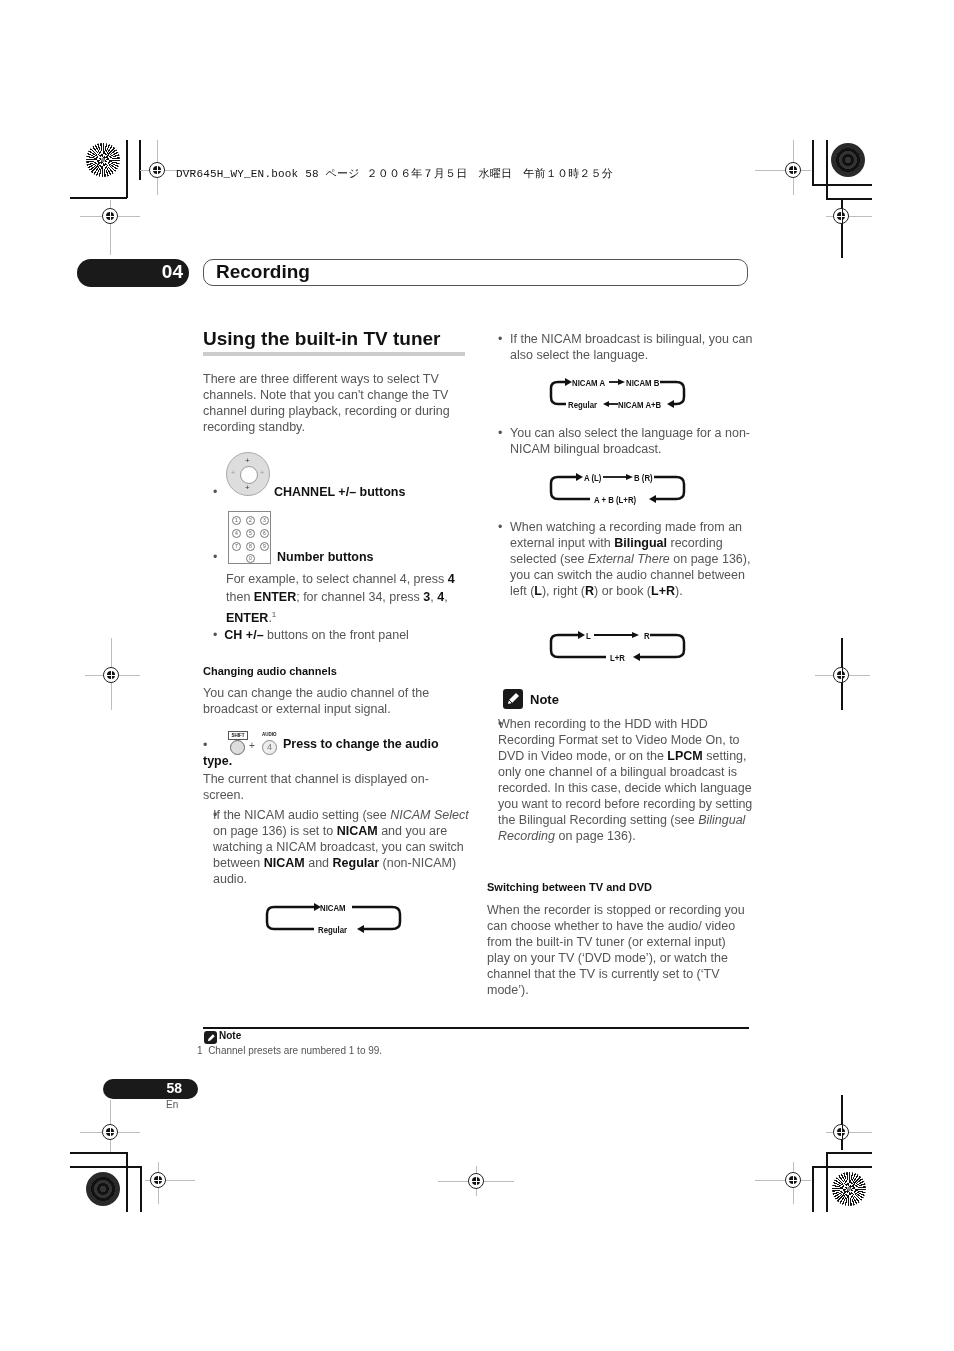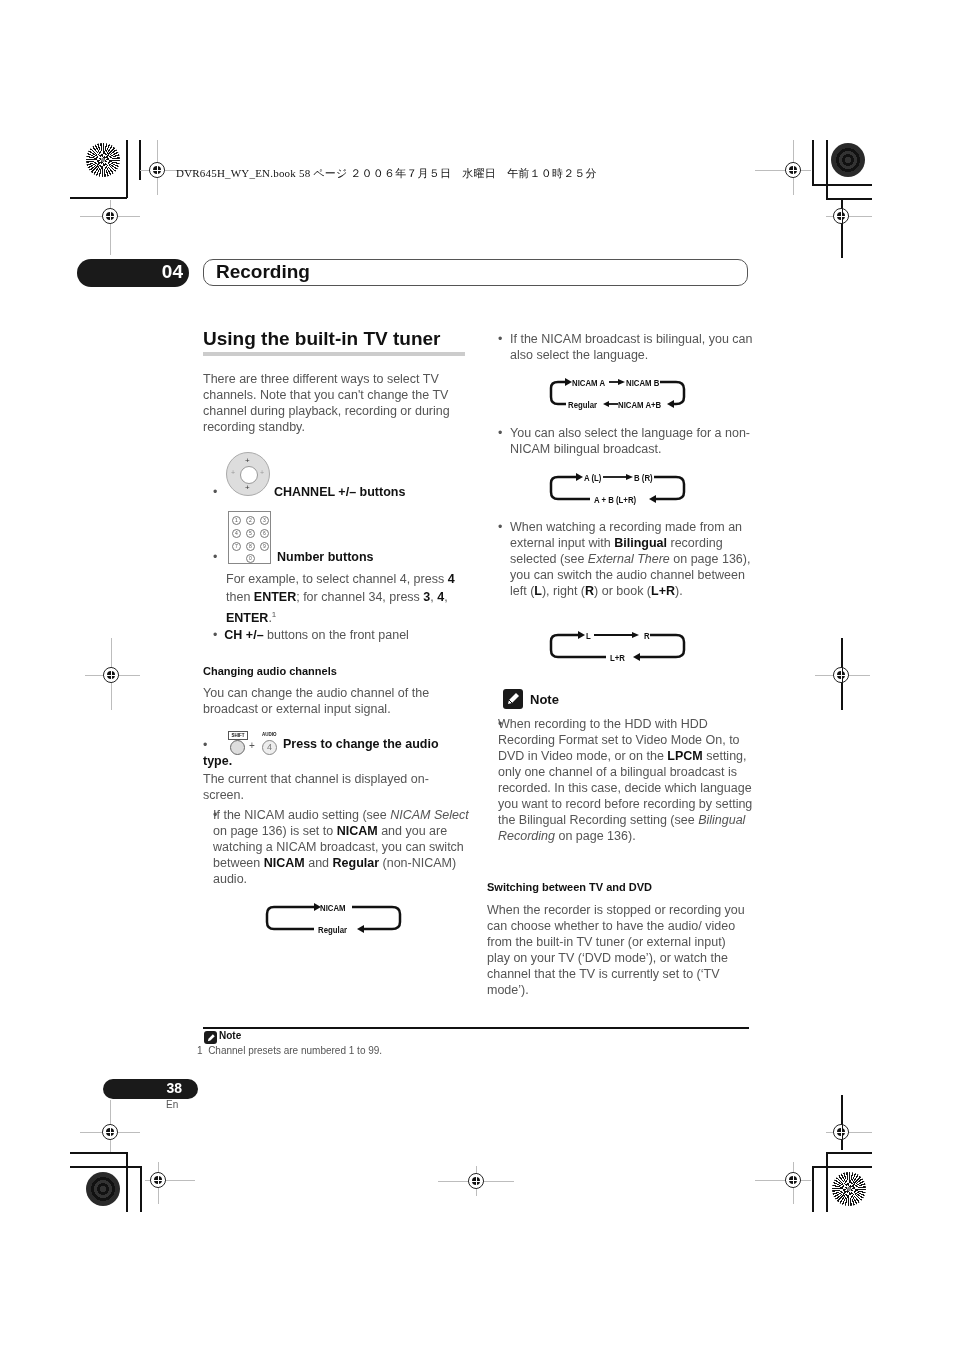--- a/index.html
+++ b/index.html
@@ -12,21 +12,21 @@
   .line-vk { position:absolute; width:1.5px; background:#111; }
   .regmark { position:absolute; width:16px; height:16px; border:1px solid #222; border-radius:50%; box-sizing:border-box; }
   .regmark::before { content:""; position:absolute; left:3px; top:3px; width:8px; height:8px; border-radius:50%; background:#111; }
   .regmark::after { content:""; position:absolute; left:0; top:6.5px; width:14px; height:1px; background:#fff; }
   .regmark .vcut { position:absolute; left:6.5px; top:0; width:1px; height:14px; background:#fff; }
   .starburst { position:absolute; width:34px; height:34px; border-radius:50%;
     background: repeating-conic-gradient(#111 0deg 5deg, #fff 5deg 10deg); }
   .starburst::after { content:""; position:absolute; left:15px; top:15px; width:4px; height:4px; background:#888; border-radius:50%; }
   .darkdisc { position:absolute; width:34px; height:34px; border-radius:50%;
     background: radial-gradient(circle, #333 0 3px, #111 3px 6px, #333 6px 9px, #111 9px 12px, #2a2a2a 12px 17px); }
-  .header-text { position:absolute; left:176px; top:166px; font-size:11px; color:#111; letter-spacing:0.2px; white-space:nowrap; font-family:Liberation Serif, serif; }
+  .header-text { position:absolute; left:176px; top:166px; font-size:11px; color:#111; letter-spacing:0.2px; white-space:nowrap; font-family:Liberation Mono, monospace; }
   .chap-pill { position:absolute; left:77px; top:259px; width:112px; height:28px; background:#1a1a1a; border-radius:14px 14px 14px 14px; }
   .chap-num { position:absolute; right:6px; top:2px; color:#fff; font-weight:bold; font-size:19px; font-family:"Liberation Sans", sans-serif; }
   .chap-title-box { position:absolute; left:203px; top:259px; width:545px; height:27px; border:1px solid #555; border-radius:10px; box-sizing:border-box; }
   .chap-title { position:absolute; left:12px; top:1px; font-weight:bold; font-size:19px; color:#111; }
   h1.sec { position:absolute; left:203px; top:328px; margin:0; font-size:19px; font-weight:bold; color:#111; white-space:nowrap; }
   .sec-rule { position:absolute; left:203px; top:352px; width:262px; height:4px; background:#ccc; }
   .body { font-size:12.5px; line-height:16px; color:#555; }
   .body b { color:#111; }
   .h2 { font-weight:bold; font-size:11px; color:#111; white-space:nowrap; }
   .para { position:absolute; width:265px; }
@@ -293,15 +293,15 @@
   <svg width="10" height="10" viewBox="0 0 16 16" style="left:1.5px;top:1.5px;">
       <path d="M3 13 L4 9 L11 2 L14 5 L7 12 Z" fill="#fff"></path>
     </svg>
 </div>
 <div class="abs" style="left:219px;top:1030px;font-size:10px;font-weight:bold;color:#111;">Note</div>
 <div class="abs" style="left:197px;top:1045px;font-size:10px;color:#555;white-space:nowrap;">
   <span>1</span>&nbsp;&nbsp;<span>Channel presets are numbered 1 to 99.</span>
 </div>
 
 <div class="page-pill">
-  <span class="page-num">38</span>
+  <span class="page-num">58</span>
 </div>
 <div class="abs" style="left:166px;top:1099px;font-size:10px;color:#555;">En</div>
 
 </body></html>

